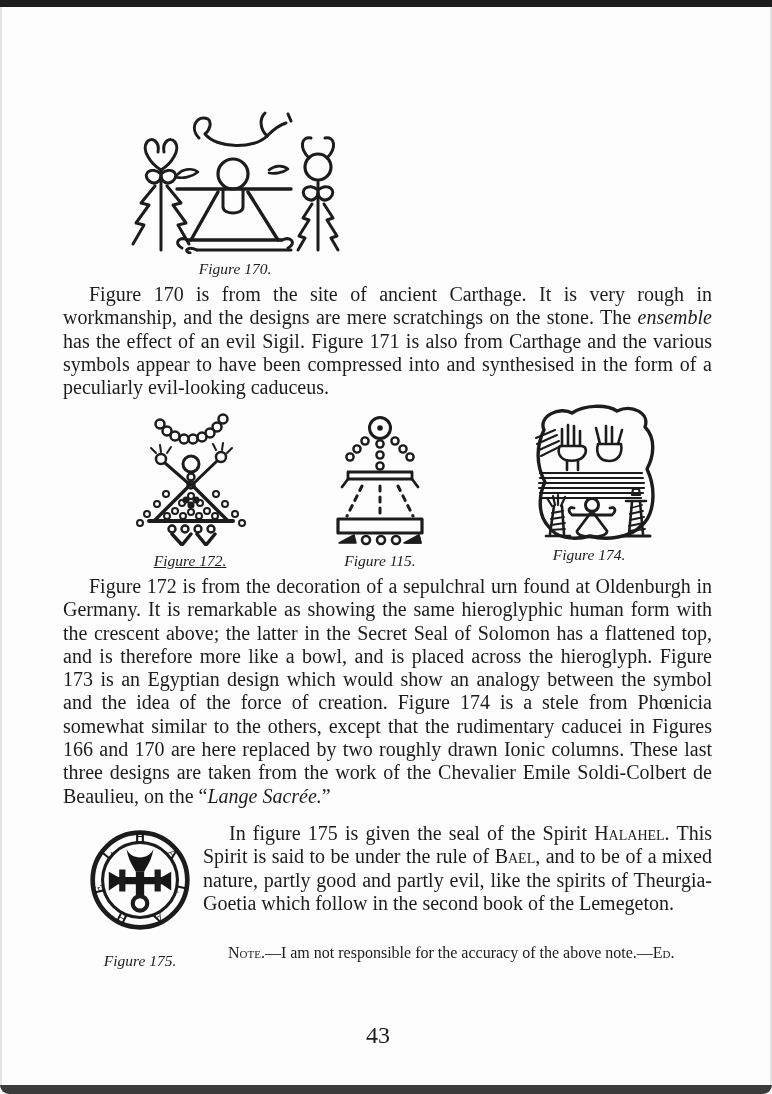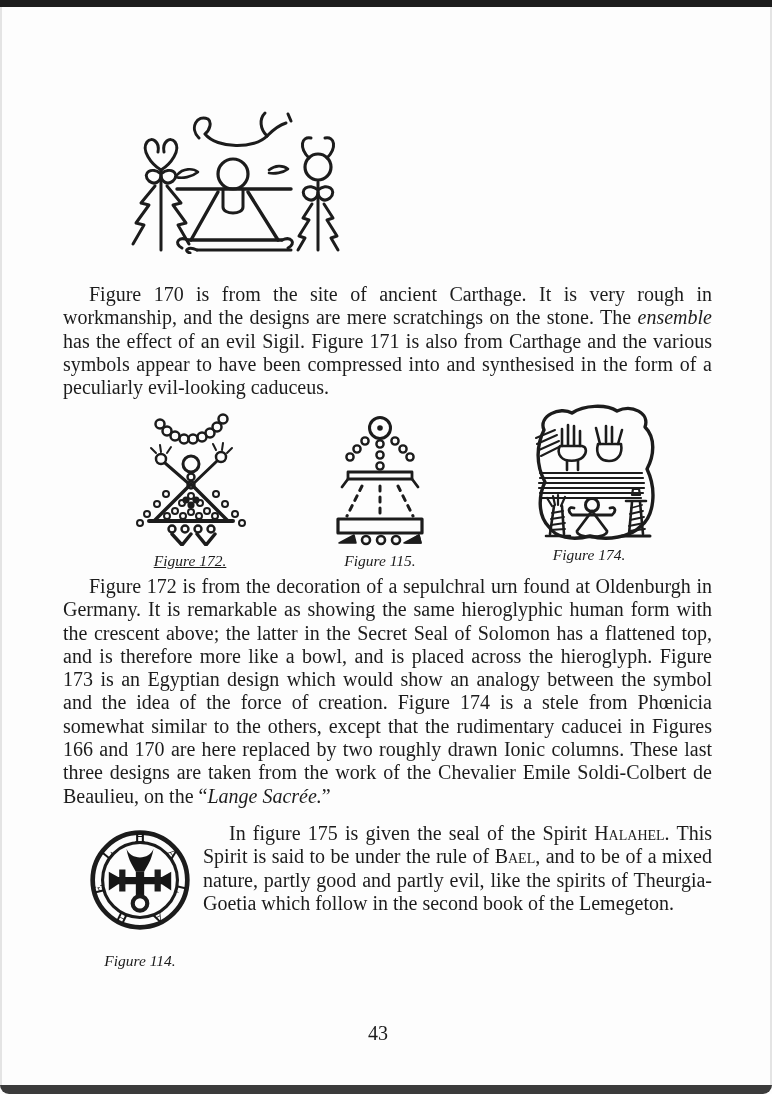--- a/index.html
+++ b/index.html
@@ -18,21 +18,21 @@
   .caption{font-style:italic;font-size:15.5px;margin-top:6px;color:#1c1c1c;}
   .caption-seal{margin-top:20px;}
 
   .body-text{
     position:absolute;margin:0;text-align:justify;
     font-size:20px;line-height:23.3px;text-indent:26px;
   }
   .body-text em{font-style:italic;font-family:Liberation Serif, serif;}
   .sc{font-variant:small-caps;}
   .note-line{position:absolute;font-size:16px;margin:0;}
-  .page-number{position:absolute;left:0;right:16px;text-align:center;font-size:20px;}
+  .page-number{position:absolute;left:0;right:16px;text-align:center;font-size:24px;}
 
   .seal-letter{font-family:"Liberation Serif","DejaVu Serif",serif;font-weight:bold;font-size:13px;fill:#161616;stroke:none;}
 </style>
 </head>
 <body>
 
 <div class="page">
   <div class="scan-top"></div>
   <div class="scan-left"></div>
   <div class="scan-right"></div>
@@ -64,20 +64,21 @@
         <path d="M76,148 C67,144 62,149 69,151"></path>
         <path d="M197,148 V80"></path>
         <circle cx="197" cy="65" r="13" stroke-width="3.2"></circle>
         <path d="M188,56 C178,46 180,34 190,36"></path>
         <path d="M206,56 C216,46 214,34 204,36"></path>
         <path d="M197,88 C188,80 177,88 185,96 C191,101 197,96 197,90 C197,96 203,101 209,96 C217,88 206,80 197,88"></path>
         <path d="M191,102 L182,116 L188,118 L178,134 L184,136 L177,148"></path>
         <path d="M203,102 L212,116 L206,118 L216,134 L210,136 L217,148"></path>
       </g>
     </svg>
+    <div class="caption">Figure 170.</div>
   </div>
 
 
   <p class="body-text" style="left:63px;top:283px;width:649px;"><span>Figure 170 is from the site of ancient Carthage.  It is very rough in workmanship, and the designs are mere scratchings on the stone.  The </span><em>ensemble</em><span> has the effect of an evil Sigil.  Figure 171 is also from Carthage and the various symbols appear to have been compressed into and synthesised in the form of a peculiarly evil-looking caduceus.</span></p>
 
   <div class="figure" style="left:112px;top:404px;width:156px;text-decoration:underline;">
     <svg width="156" height="142" viewBox="0 0 156 142">
       <g stroke-width="2.5">
         <circle cx="48" cy="20" r="4.5"></circle>
           <circle cx="55" cy="27" r="4.5"></circle>
@@ -201,22 +202,23 @@
       <text class="seal-letter" x="67.6" y="86.5" text-anchor="middle" dominant-baseline="central" transform="rotate(154.3,67.6,86.5)">A</text>
       <text class="seal-letter" x="32.4" y="86.5" text-anchor="middle" dominant-baseline="central" transform="rotate(205.7,32.4,86.5)">H</text>
       <text class="seal-letter" x="10.5" y="59" text-anchor="middle" dominant-baseline="central" transform="rotate(257.1,10.5,59)">E</text>
       <text class="seal-letter" x="18.4" y="24.7" text-anchor="middle" dominant-baseline="central" transform="rotate(308.6,18.4,24.7)">L</text>
       <path d="M37,20 C41,31 59,31 63,20 C61,32 56,38 54,42 L46,42 C44,38 39,32 37,20 Z" fill="#161616" stroke="none"></path>
       <rect x="46" y="42" width="8" height="24" fill="#161616" stroke="none"></rect>
       <path d="M20,42 L29,47 L71,47 L80,42 L80,60 L71,54 L29,54 L20,60 Z" fill="#161616" stroke="none"></path>
       <path d="M33,40 V61 M67,40 V61" stroke-width="6" stroke-linecap="butt"></path>
       <circle cx="50" cy="72.5" r="7" stroke-width="4"></circle>
     </svg>
-    <div class="caption caption-seal">Figure 114.</div>
+    <div class="caption caption-seal">Figure 175.</div>
   </div>
 
   <p class="body-text" style="left:203px;top:822px;width:509px;"><span>In figure 175 is given the seal of the Spirit </span><span class="sc">Halahel</span><span>.  This Spirit is said to be under the rule of </span><span class="sc">Bael</span><span>, and to be of a mixed nature, partly good and partly evil, like the spirits of Theurgia-Goetia which follow in the second book of the Lemegeton.</span></p>
 
+  <p class="note-line" style="left:228px;top:944px;width:490px;"><span class="sc">Note</span><span>.—I am not responsible for the accuracy of the above note.—</span><span class="sc">Ed</span><span>.</span></p>
 
   <div class="page-number" style="top:1022px;">43</div>
 
   <div class="scan-bottom"></div>
 </div>
 
 </body></html>

